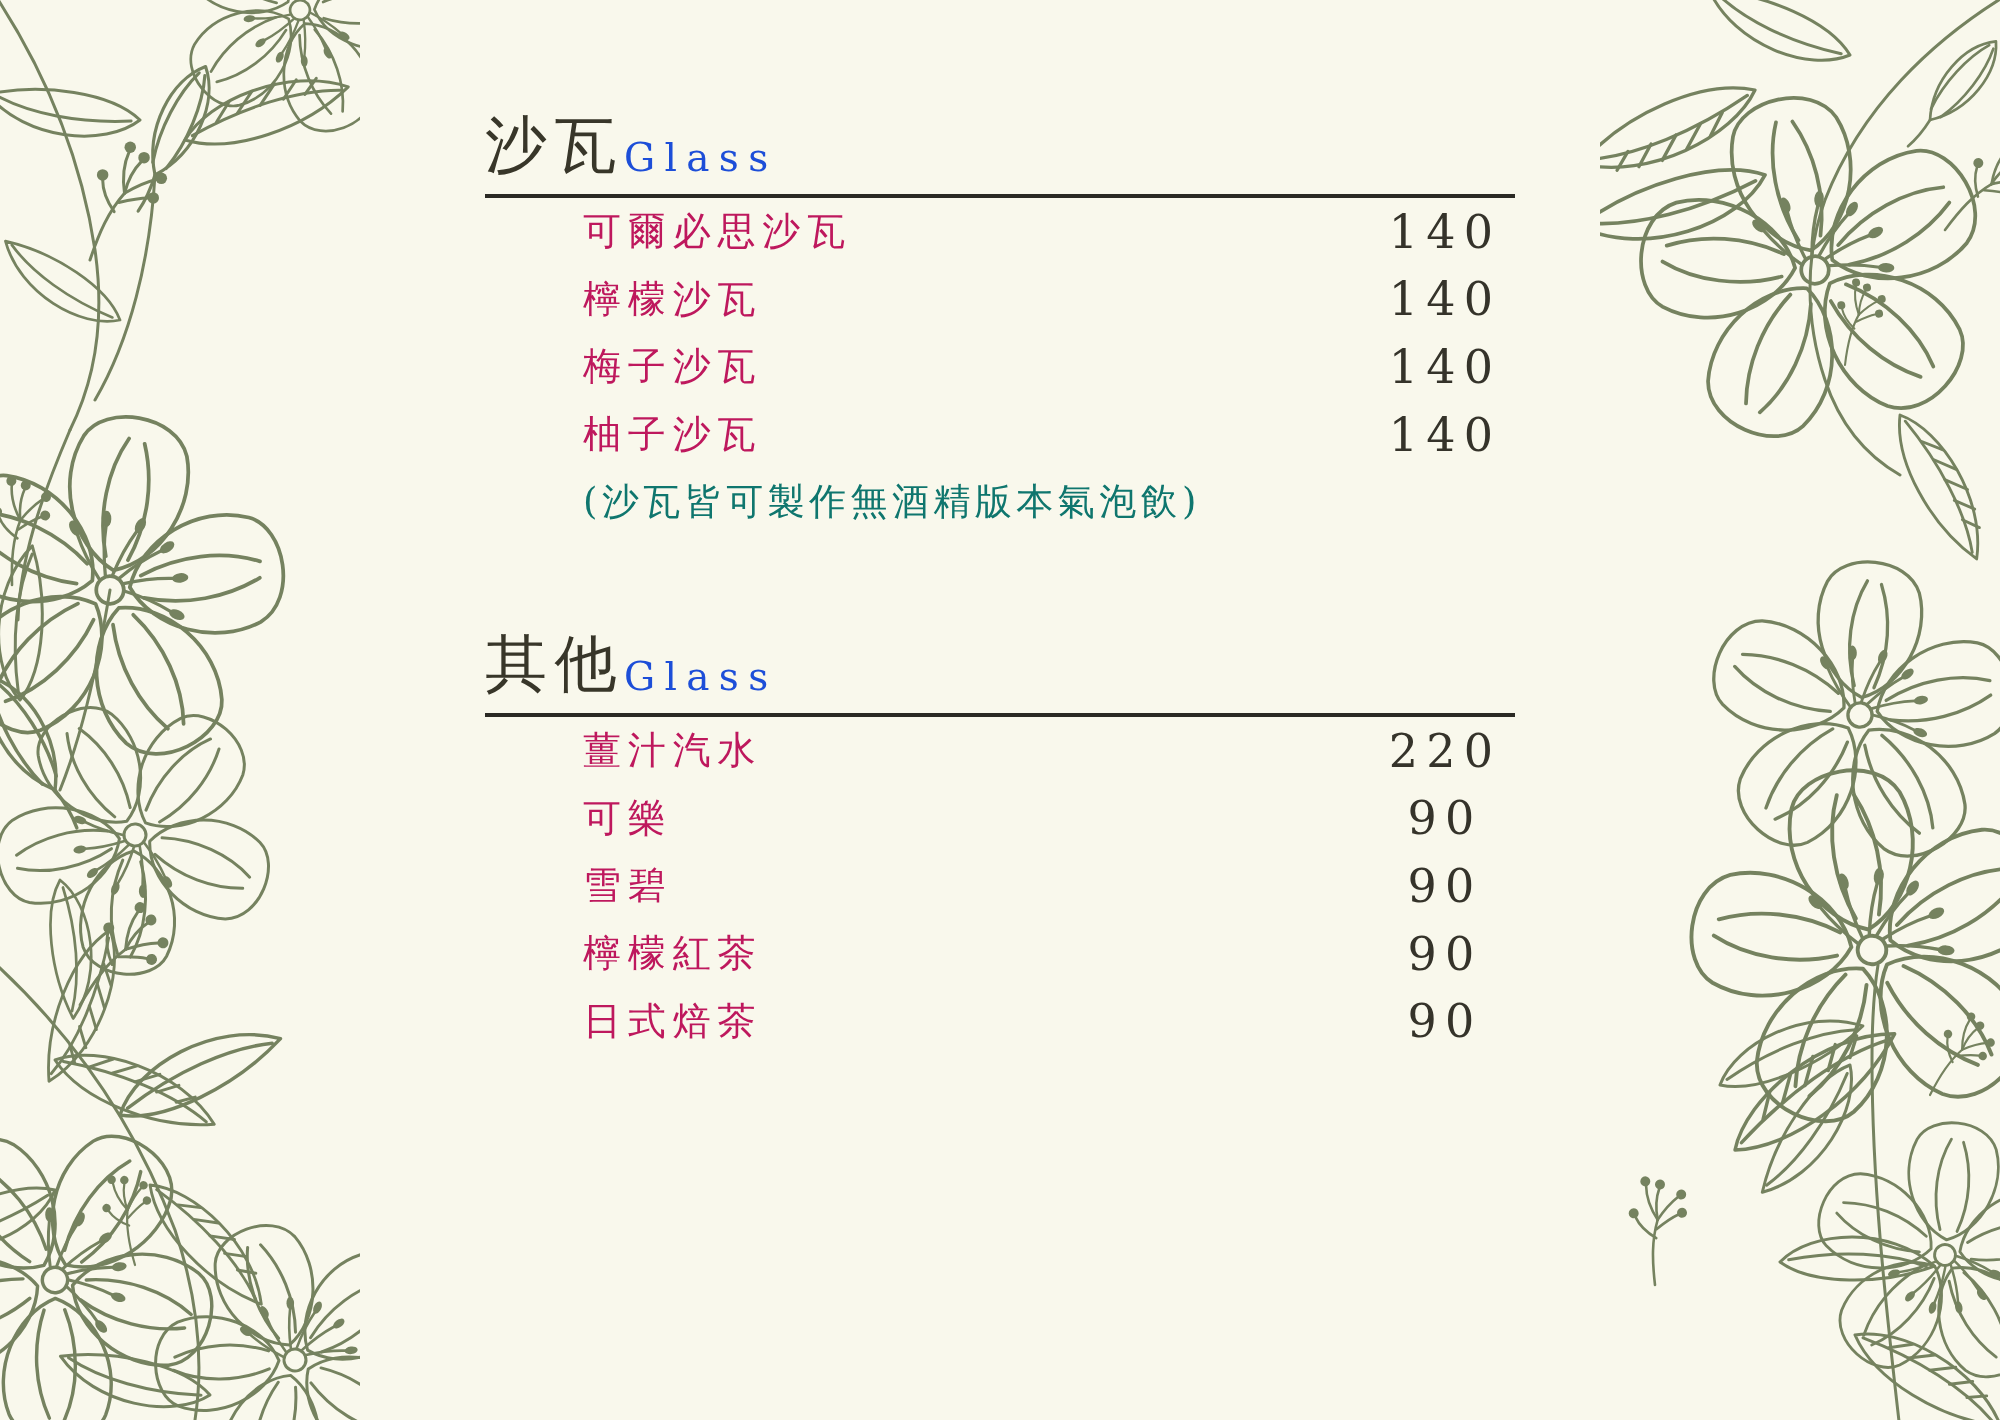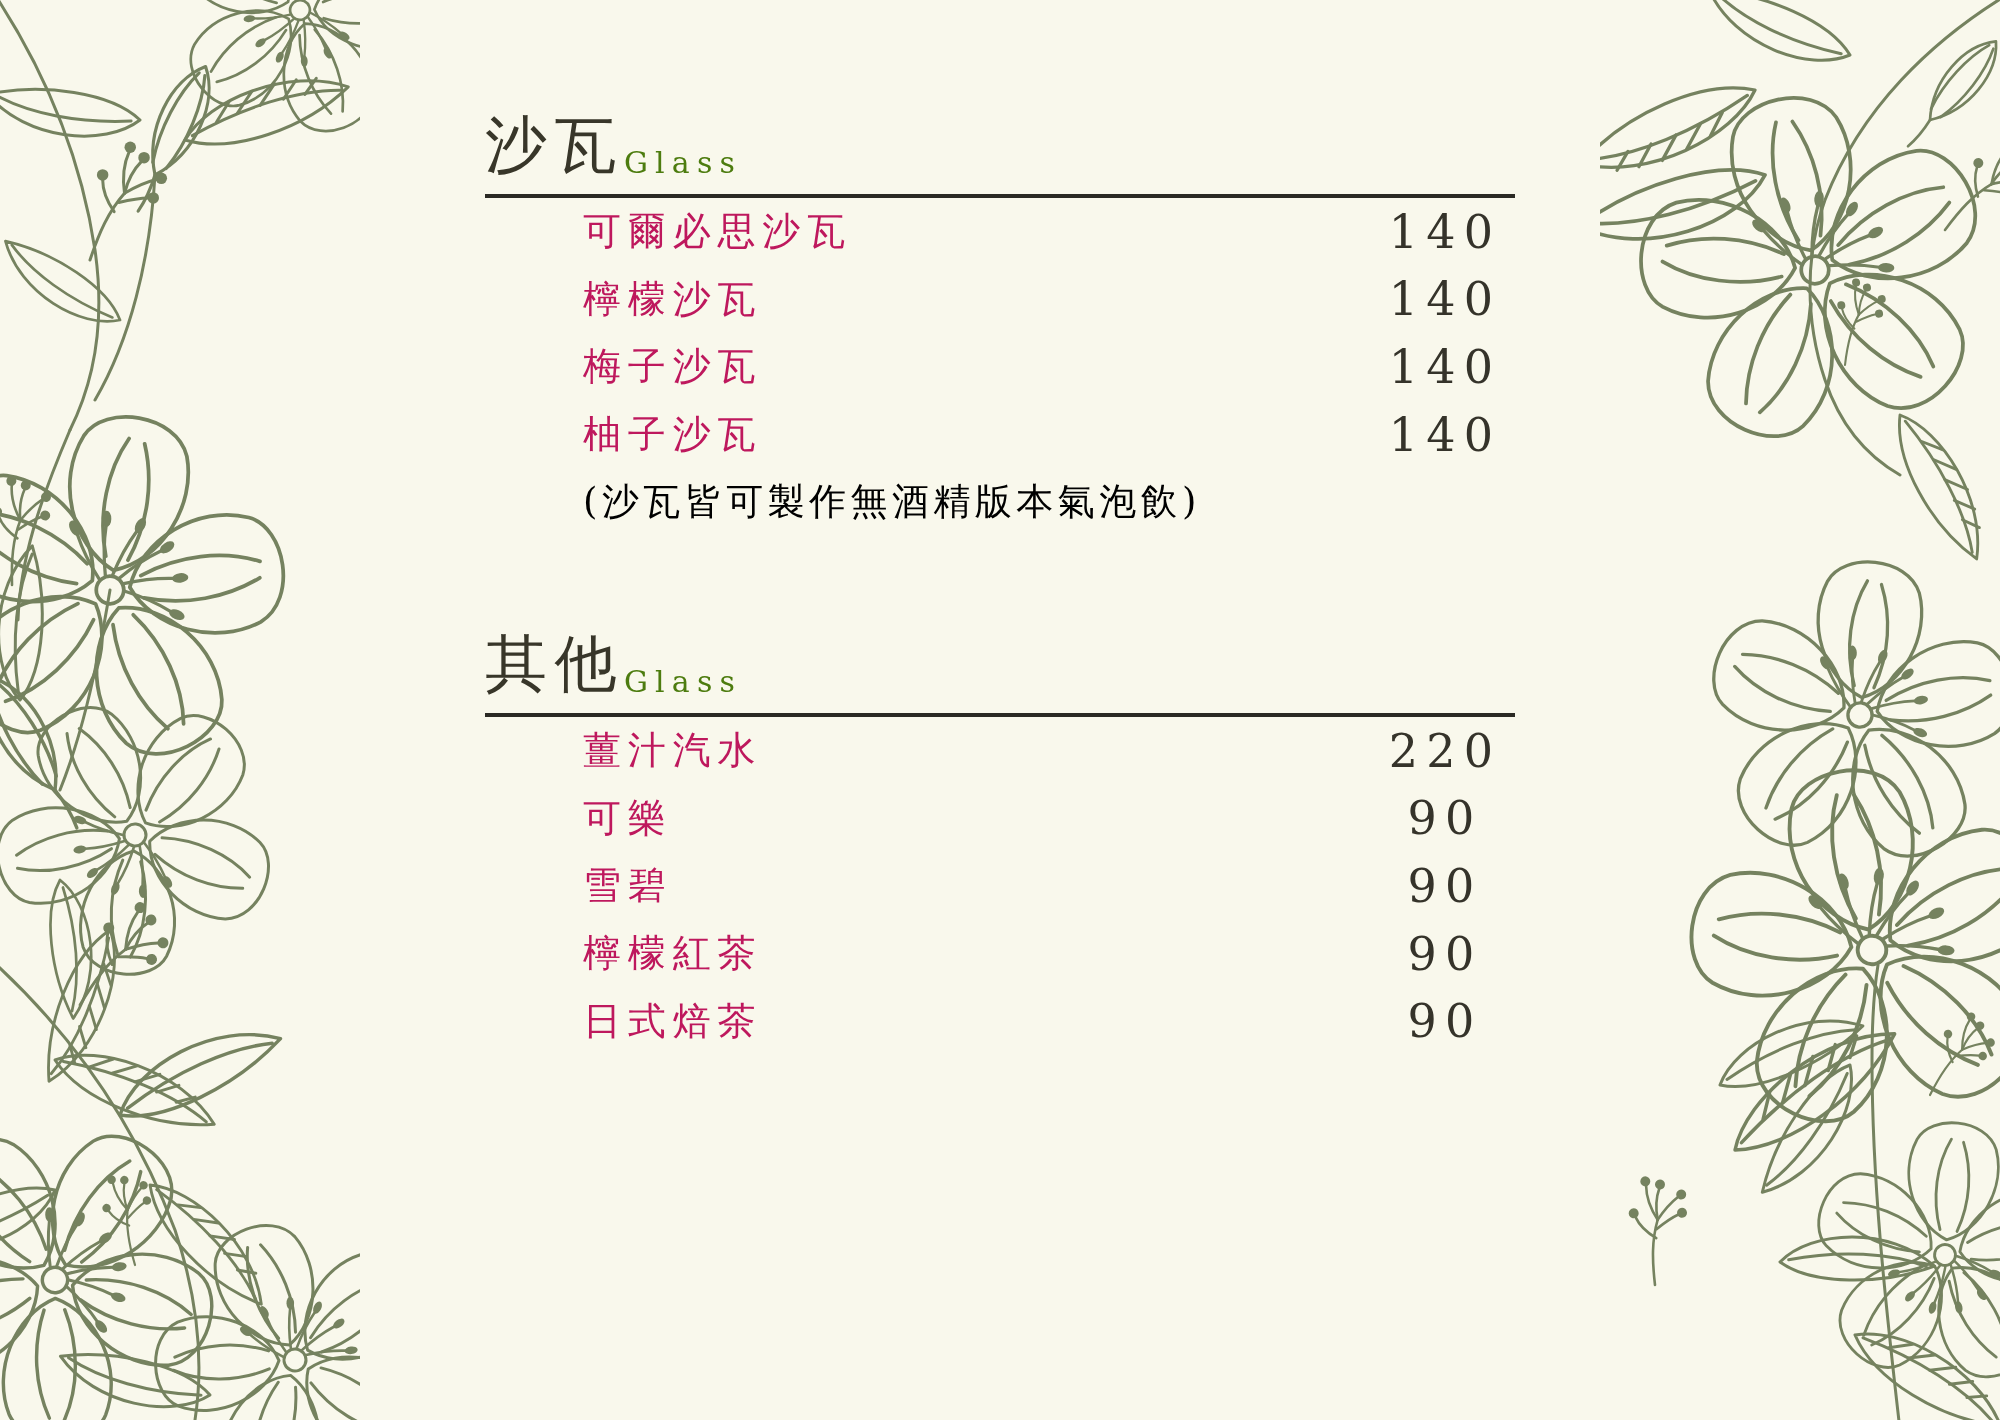--- a/index.html
+++ b/index.html
@@ -25,40 +25,40 @@
   .section-others{top:614px;}
   .section-header{
     display:flex;justify-content:flex-start;align-items:flex-end;
     height:99px;
   }
   .section-title{
     font-size:62px;line-height:99px;font-weight:400;
     letter-spacing:0.12em;margin:0;color:#383629;
   }
   .glass-header{
-    font-size:30px;letter-spacing:0.24em;
-    padding:0 10px 14px 0;color:#4d7c0f;
+    font-size:39px;letter-spacing:0.24em;
+    padding:0 10px 14px 0;color:#1d4ed8;
   }
   .rule{height:4px;background:#2b2a24;width:1030px;}
   .menu-items{list-style:none;margin:0;padding:0;}
   .menu-row{
     display:flex;align-items:center;height:67.6px;
   }
   .item-name{
     flex:1;padding-left:98px;
     font-size:38px;letter-spacing:0.18em;color:#be185d;
     white-space:nowrap;
   }
   .item-price{
     width:140px;text-align:center;
     font-size:46px;letter-spacing:0.18em;color:#35332a;
   }
   .menu-note{
     margin:0;height:67.6px;line-height:67.6px;padding-left:98px;
-    font-size:37px;letter-spacing:0.12em;color:#000000;white-space:nowrap;
+    font-size:37px;letter-spacing:0.12em;color:#0f766e;white-space:nowrap;
   }
 </style>
 </head>
 <body>
 
 <svg class="svg-defs" aria-hidden="true">
   <defs>
     <g id="f-petal" fill="none" stroke="currentColor" stroke-width="3" stroke-linecap="round" stroke-linejoin="round">
       <path d="M0,-16 C-36,-30 -58,-78 -42,-118 C-30,-146 28,-148 42,-116 C56,-78 36,-30 0,-16 Z"></path>
       <path d="M-8,-26 C-20,-58 -19,-94 -6,-122"></path>

